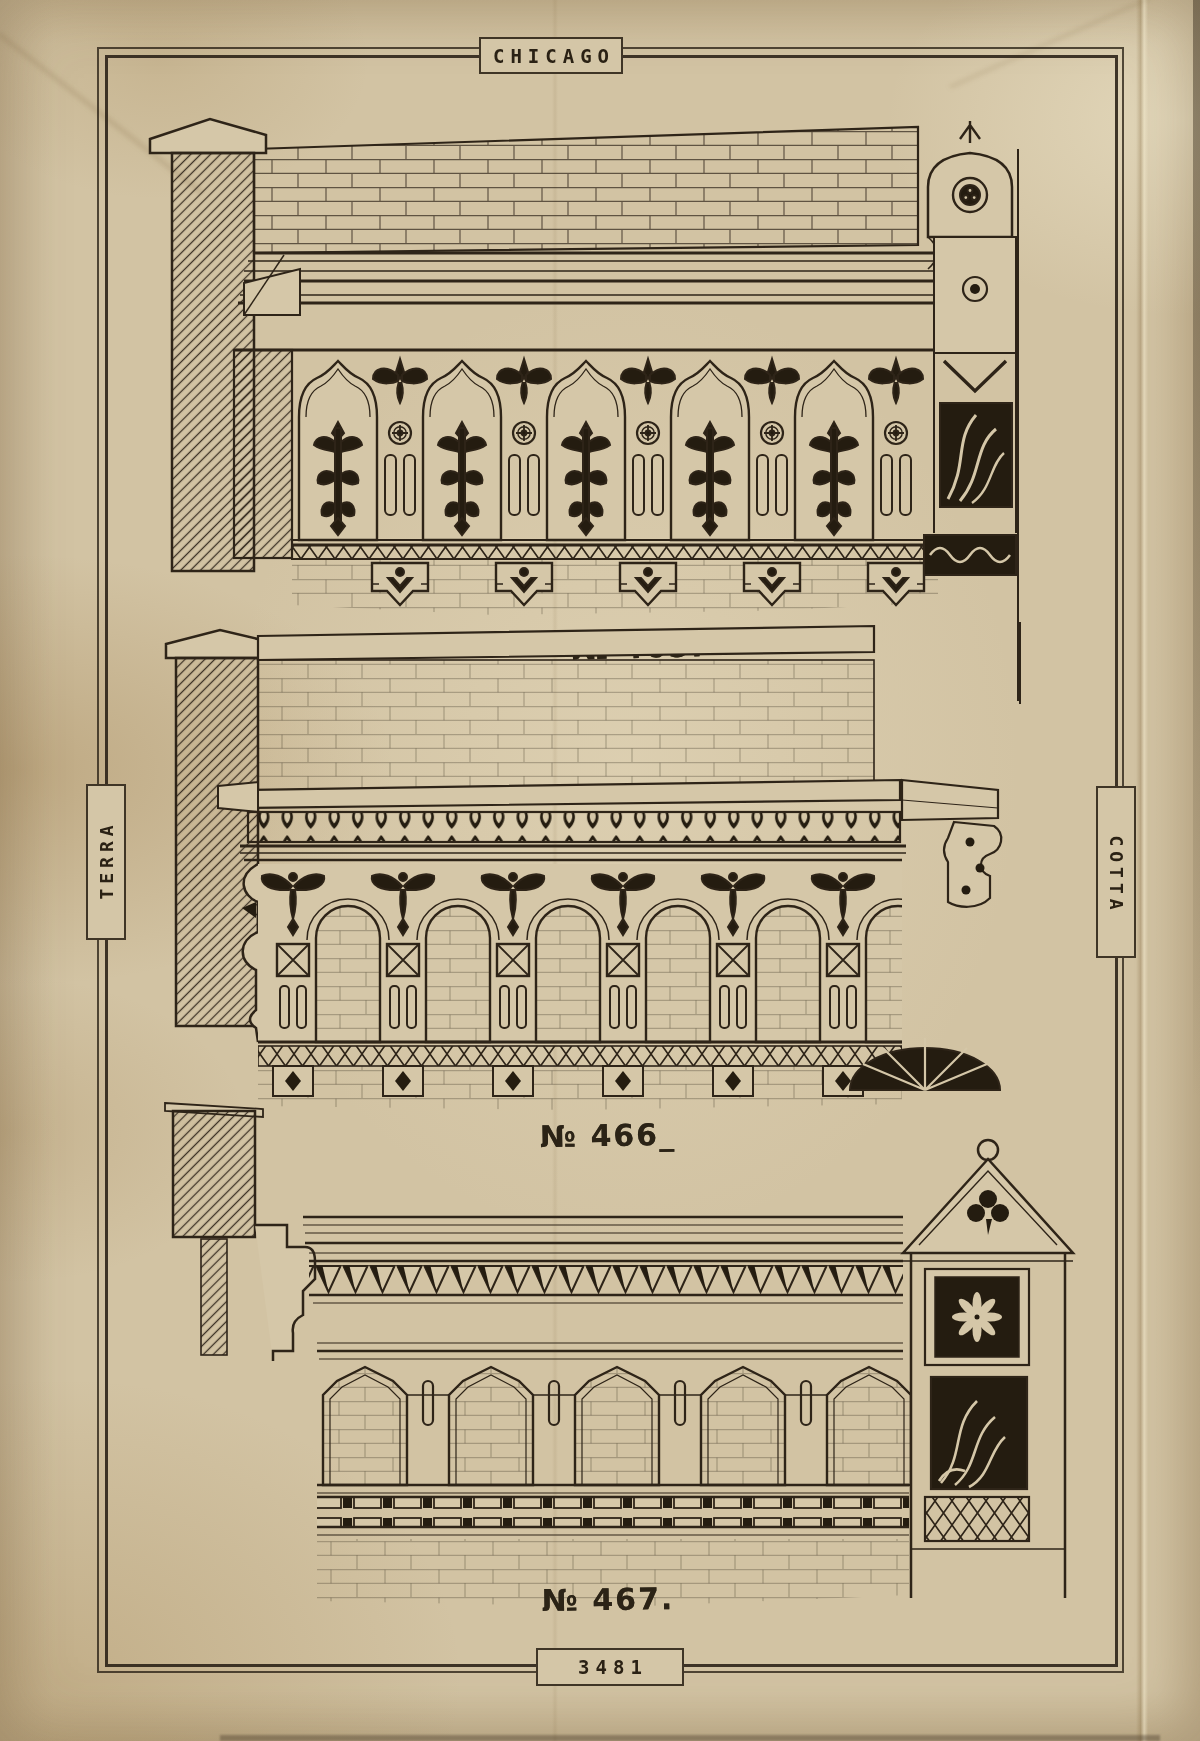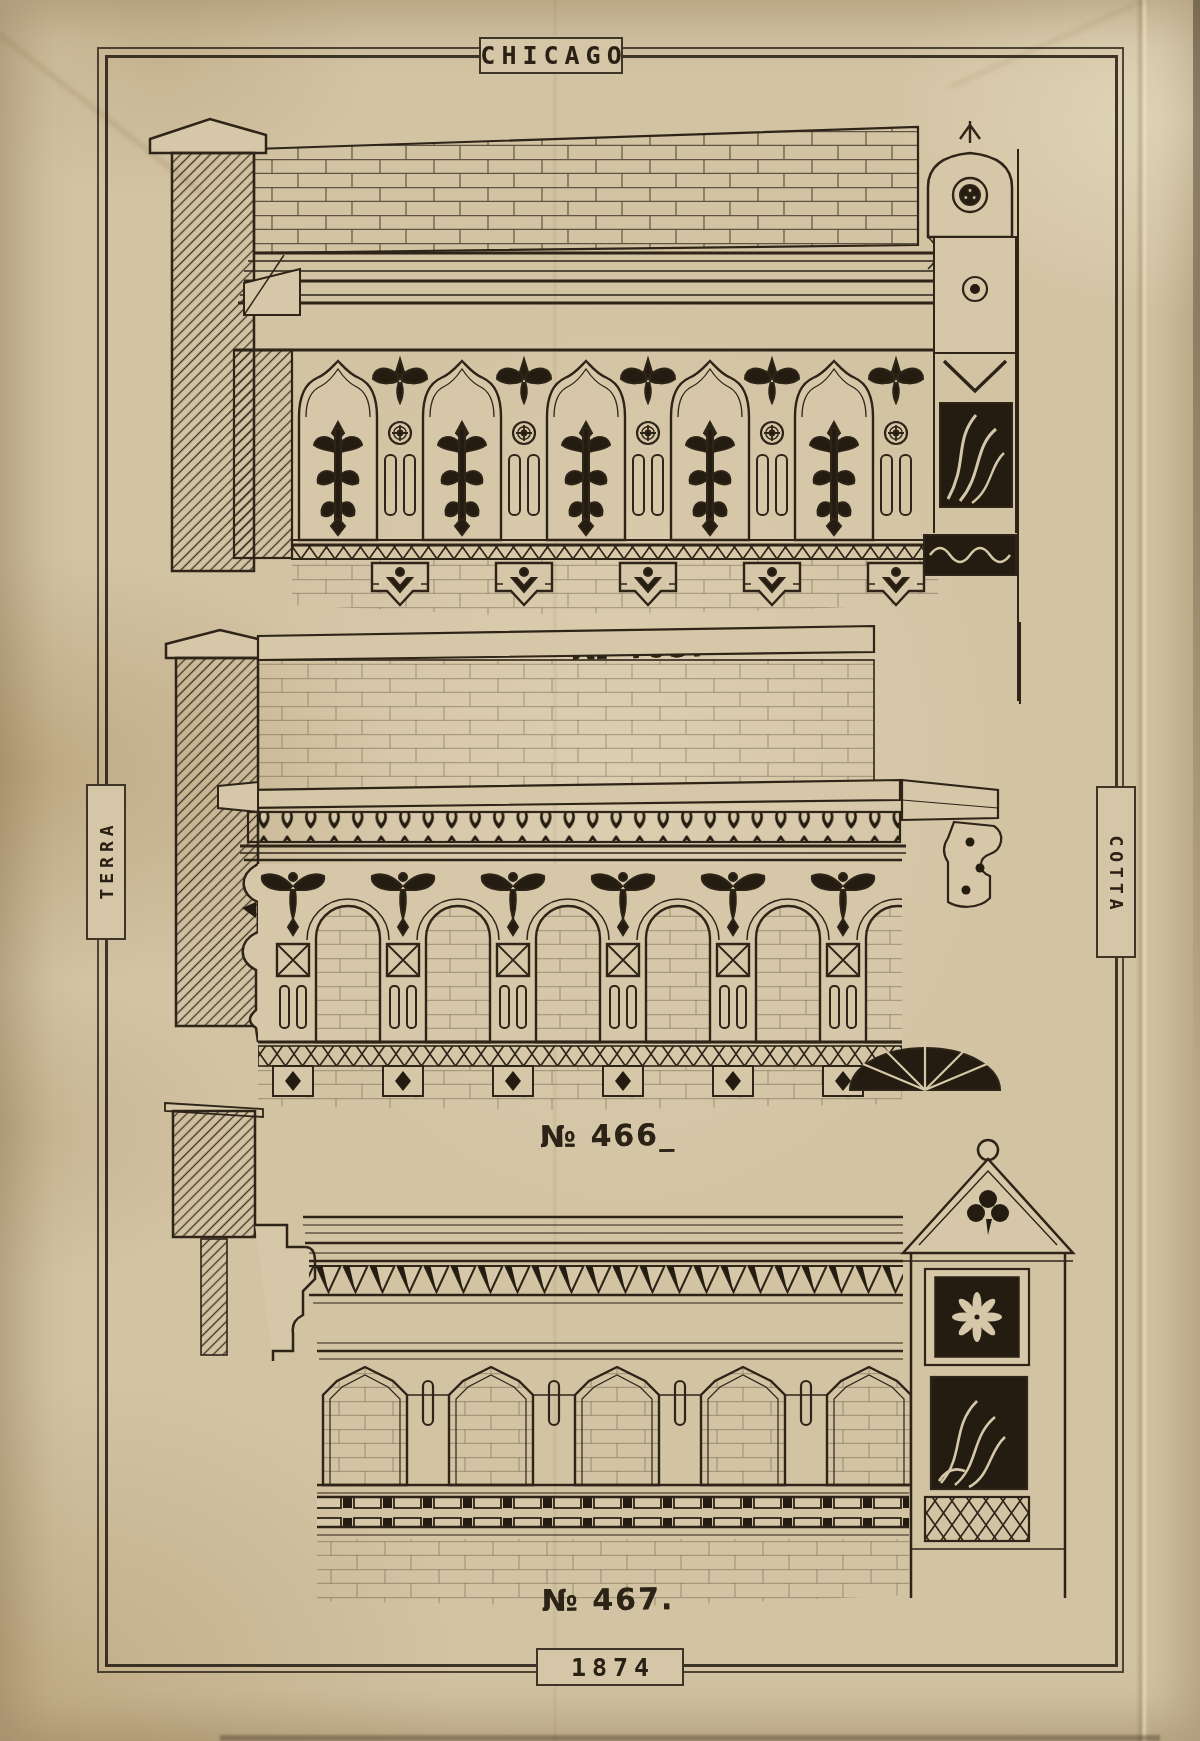--- a/index.html
+++ b/index.html
@@ -35,21 +35,21 @@
 
   .frame{position:absolute;pointer-events:none;}
   .frame-outer{left:97px;top:47px;width:1023px;height:1622px;border:2px solid rgba(45,36,24,0.80);}
   .frame-inner{left:105px;top:55px;width:1007px;height:1606px;border:3px solid rgba(40,31,20,0.88);}
 
   .label-box{
     position:absolute;background:#d4c6a7;border:2px solid rgba(42,33,21,0.88);
     display:flex;align-items:center;justify-content:center;
     color:#2a2114;font-family:"DejaVu Sans Mono", monospace;font-weight:bold;
   }
-  .label-h{font-size:25px;letter-spacing:6px;text-indent:6px;}
+  .label-h{font-size:19px;letter-spacing:6px;text-indent:6px;}
   .label-v span{white-space:nowrap;font-size:18px;letter-spacing:5px;text-indent:5px;}
   .label-terra span{transform:rotate(-90deg);display:block;}
   .label-cotta span{transform:rotate(90deg);display:block;}
 
   .caption{
     position:absolute;width:320px;text-align:center;color:#2b2316;
     font-family:"DejaVu Sans", sans-serif;font-weight:bold;font-size:30px;letter-spacing:2px;
     text-shadow:0 0 0.5px rgba(43,35,22,0.7);
   }
   .fig{position:absolute;pointer-events:none;}
@@ -184,21 +184,21 @@
   <div class="label-box label-h" style="left:479px;top:37px;width:140px;height:33px;">
     <span>CHICAGO</span>
   </div>
   <div class="label-box label-v label-terra" style="left:86px;top:784px;width:36px;height:152px;">
     <span>TERRA</span>
   </div>
   <div class="label-box label-v label-cotta" style="left:1096px;top:786px;width:36px;height:168px;">
     <span>COTTA</span>
   </div>
   <div class="label-box label-h" style="left:536px;top:1648px;width:144px;height:34px;">
-    <span>1874</span>
+    <span>3481</span>
   </div>
 
   <svg class="fig" style="left:148px;top:103px;" width="872" height="600" viewBox="0 0 872 600">
     <g stroke="#2e2418" fill="none" stroke-width="2">
       <g>
         <polygon points="106,46 770,24 770,142 106,150" fill="url(#pBrick)" stroke-width="2.2"></polygon>
       </g>
       <g>
         <polygon points="2,36 62,16 118,32 118,50 2,50" fill="#d5c7a8" stroke-width="2.5"></polygon>
         <rect x="24" y="50" width="82" height="418" fill="url(#pHatch)" stroke-width="2.5"></rect>

